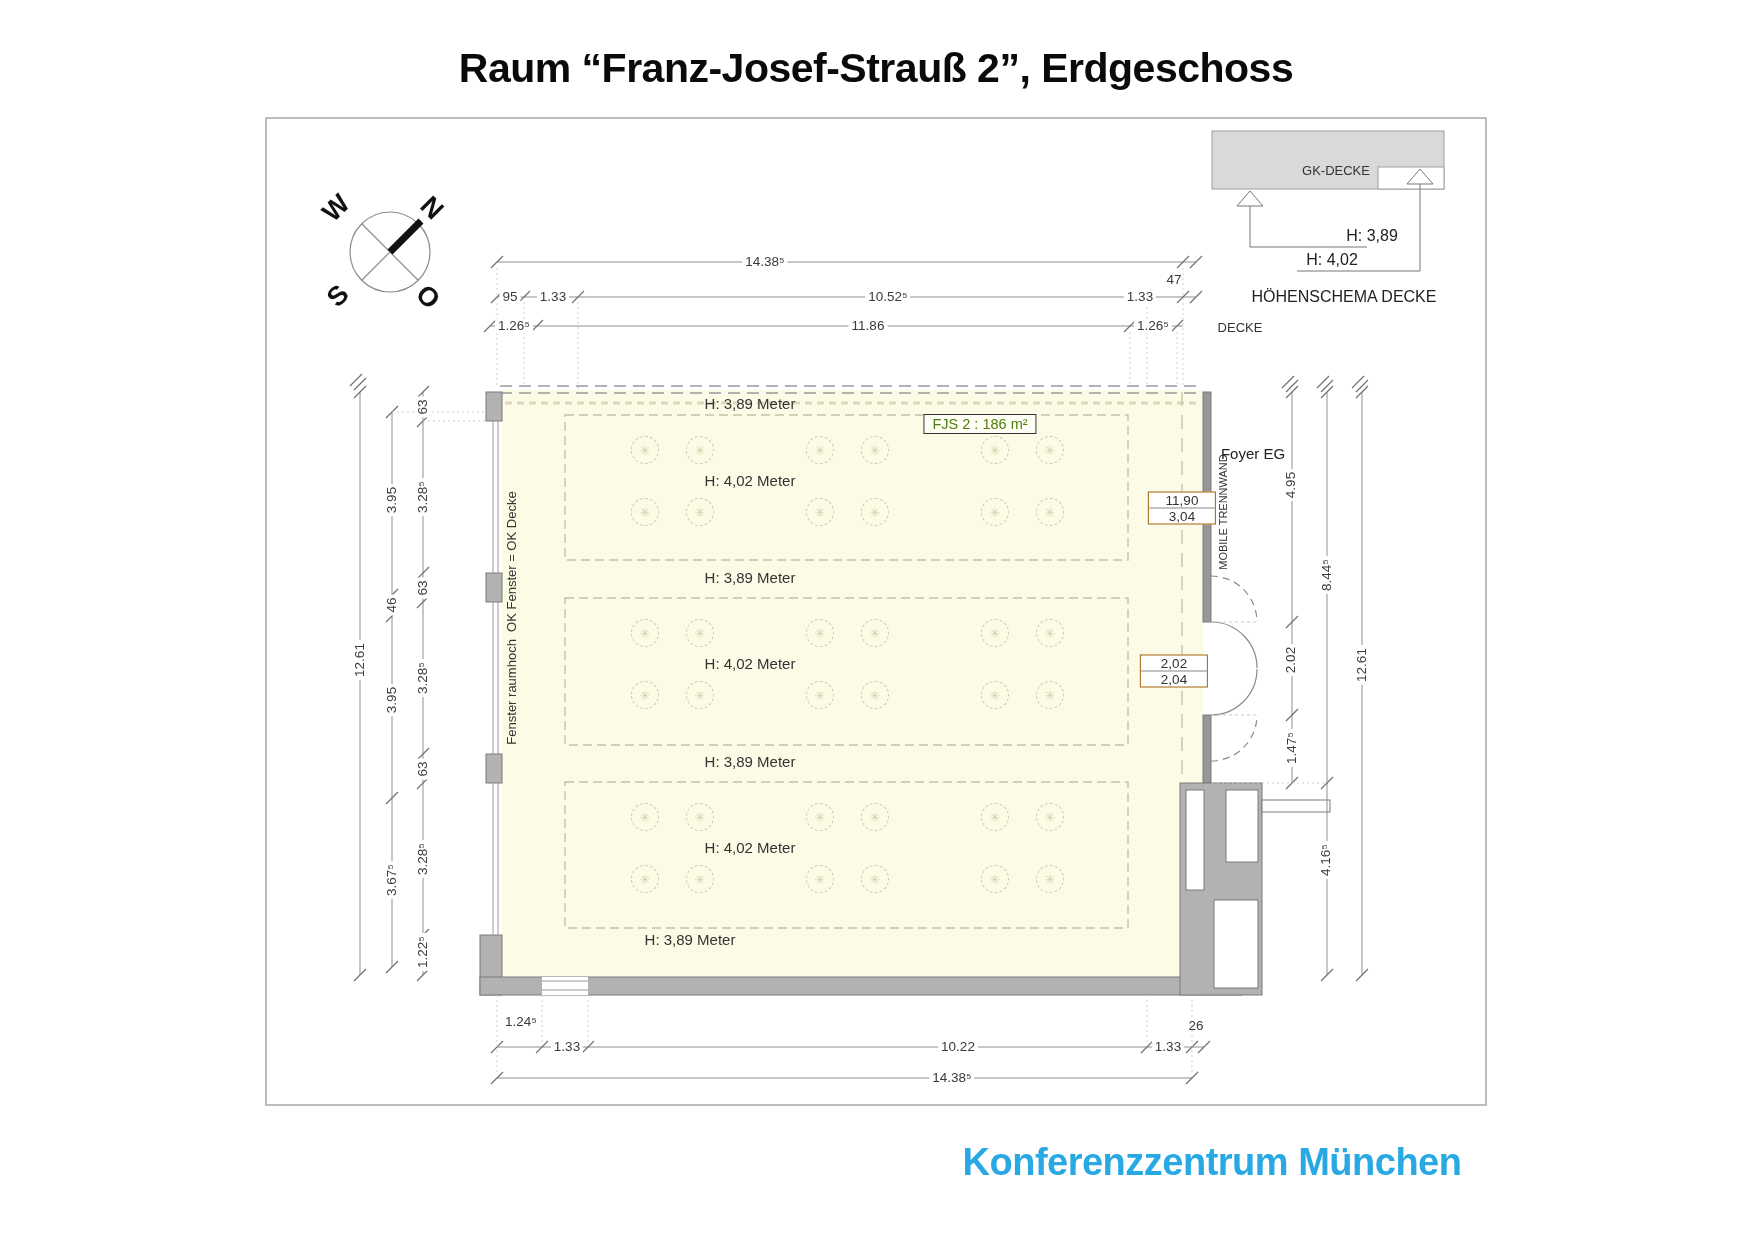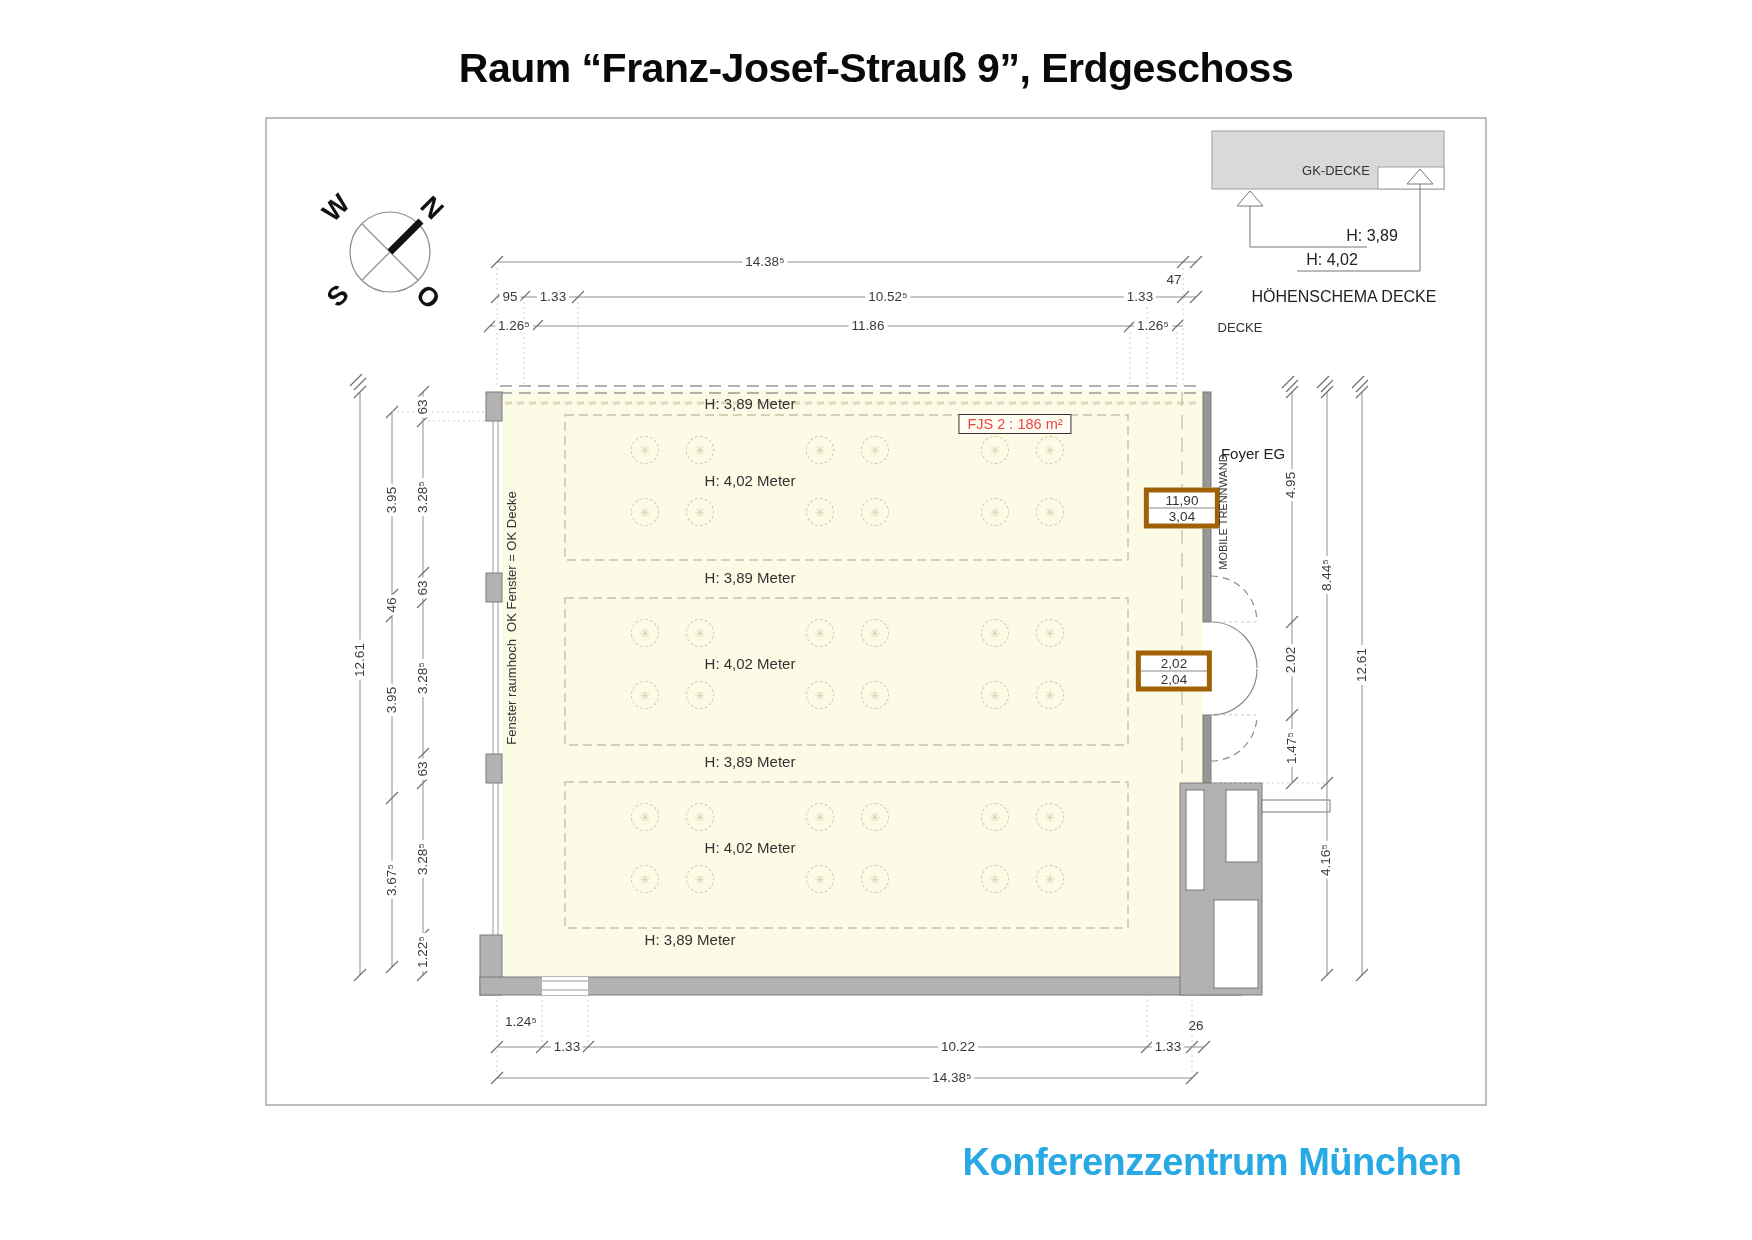--- a/index.html
+++ b/index.html
@@ -8,34 +8,34 @@
   #plan-svg{position:absolute;left:0;top:0;}
   .page-title{position:absolute;left:876px;top:68px;transform:translate(-50%,-50%);
               font-size:41px;font-weight:bold;letter-spacing:-0.5px;color:#0a0a0a;white-space:nowrap;}
   .logo{position:absolute;left:1212px;top:1162px;transform:translate(-50%,-50%);
         font-size:38px;font-weight:bold;letter-spacing:-0.5px;color:#29a9e3;white-space:nowrap;}
   .lbl{position:absolute;font-size:13.5px;color:#3a3a3a;white-space:pre;line-height:1.05;}
   .lbl.bg{background:#fff;padding:0 3px;}
   .light{position:absolute;width:26px;height:26px;transform:translate(-50%,-50%);
          border:1px dashed #cfc9a8;border-radius:50%;color:#d6d0ab;font-size:13px;
          display:flex;align-items:center;justify-content:center;line-height:1;}
-  .fjs-box{position:absolute;left:1015px;top:424px;transform:translate(-50%,-50%);
+  .fjs-box{position:absolute;left:980px;top:424px;transform:translate(-50%,-50%);
            border:1.3px solid #333;background:#fffef4;padding:1px 8px;font-size:14.5px;
-           color:#ef4444;white-space:nowrap;}
-  .stackbox{position:absolute;transform:translate(-50%,-50%);border:5px solid #a16207;
+           color:#4d7c0f;white-space:nowrap;}
+  .stackbox{position:absolute;transform:translate(-50%,-50%);border:1px solid #a16207;
             background:#fff;font-size:13.5px;color:#333;text-align:center;min-width:40px;}
   .stackbox .top{display:block;padding:0 4px;border-bottom:1px solid #888;}
   .stackbox .bot{display:block;padding:0 20px;}
 </style>
 </head>
 <body>
 
 <div id="canvas">
 
-  <div class="page-title">Raum “Franz-Josef-Strauß 9”, Erdgeschoss</div>
+  <div class="page-title">Raum “Franz-Josef-Strauß 2”, Erdgeschoss</div>
 
   <svg id="plan-svg" width="1752" height="1240" viewBox="0 0 1752 1240">
 
     <rect x="266" y="118" width="1220" height="987" fill="none" stroke="#a8a8a8" stroke-width="1.5"></rect>
 
     <g stroke="#8a8a8a" fill="none">
       <circle cx="390" cy="252" r="40" stroke-width="1.2"></circle>
       <path d="M362,224 L418,280 M418,224 L362,280" stroke-width="1.2"></path>
       <path d="M390,252 L421,221" stroke="#111" stroke-width="7"></path>
     </g>

